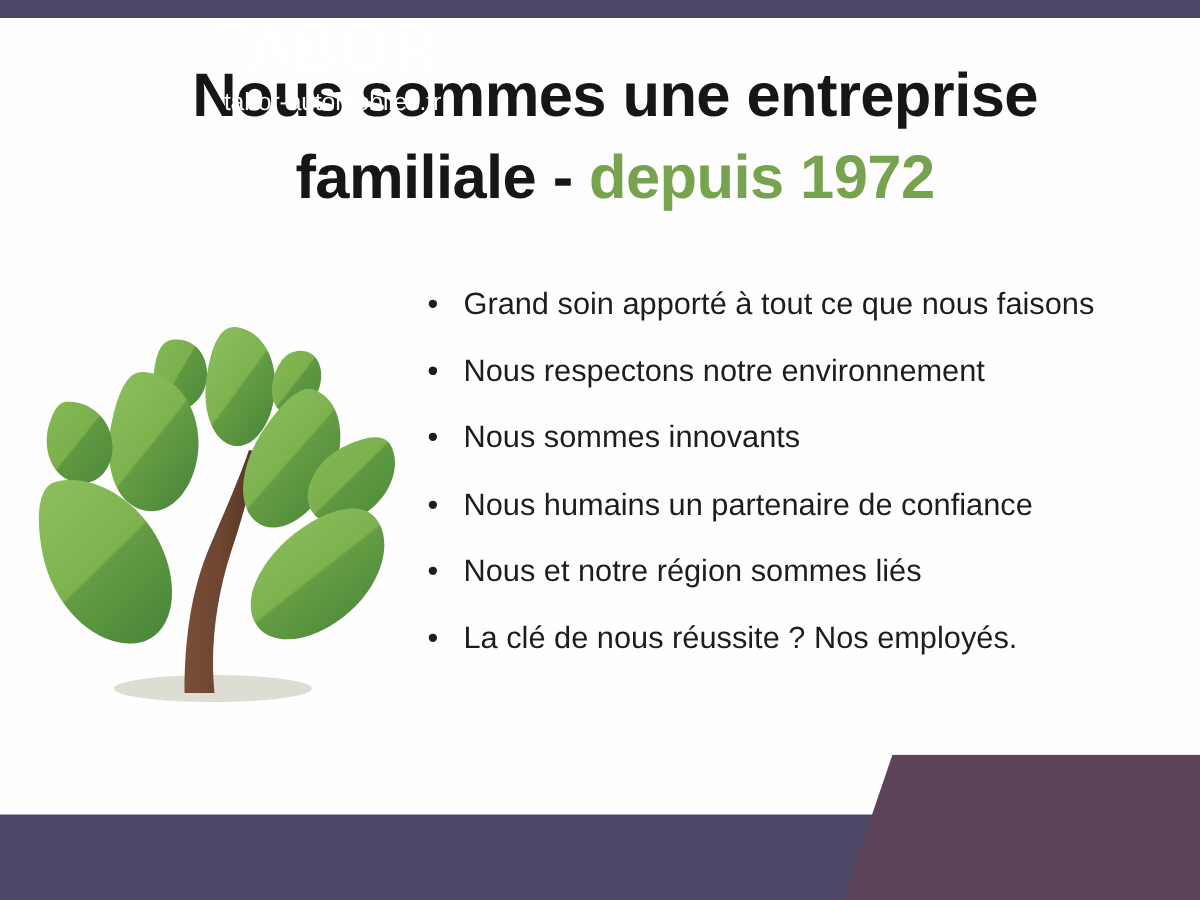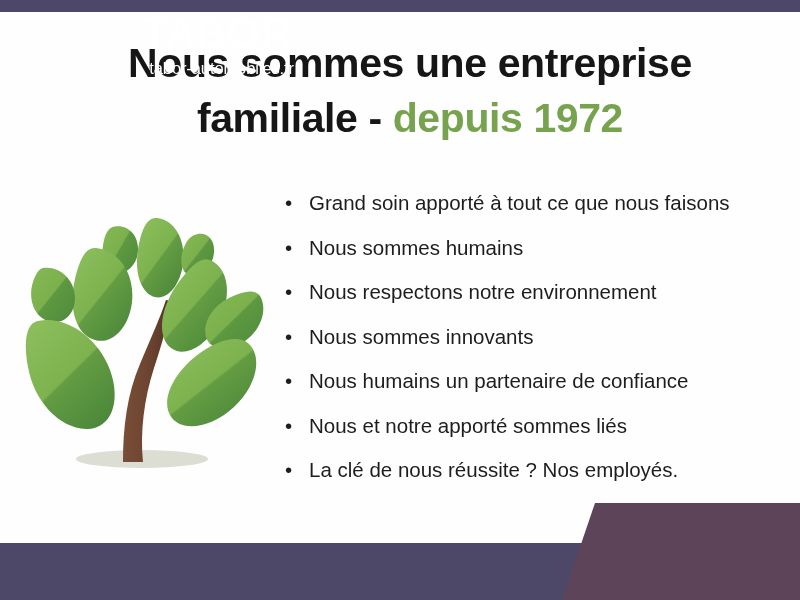--- a/index.html
+++ b/index.html
@@ -199,37 +199,36 @@
     <span>familiale - </span><span class="accent">depuis 1972</span>
   </div>
 
   <ul class="bullets">
     <li>
       <span class="dot">•</span>
       <span>Grand soin apporté à tout ce que nous faisons</span>
     </li>
     <li>
       <span class="dot">•</span>
-      <span>Nous sommes humains</span>
     </li>
     <li>
       <span class="dot">•</span>
       <span>Nous respectons notre environnement</span>
     </li>
     <li>
       <span class="dot">•</span>
       <span>Nous sommes innovants</span>
     </li>
     <li>
       <span class="dot">•</span>
       <span>Nous humains un partenaire de confiance</span>
     </li>
     <li>
       <span class="dot">•</span>
-      <span>Nous et notre apporté sommes liés</span>
+      <span>Nous et notre région sommes liés</span>
     </li>
     <li>
       <span class="dot">•</span>
       <span>La clé de nous réussite ? Nos employés.</span>
     </li>
   </ul>
 
   <div class="band-bottom"></div>
 
   <div class="logo-panel"></div>

